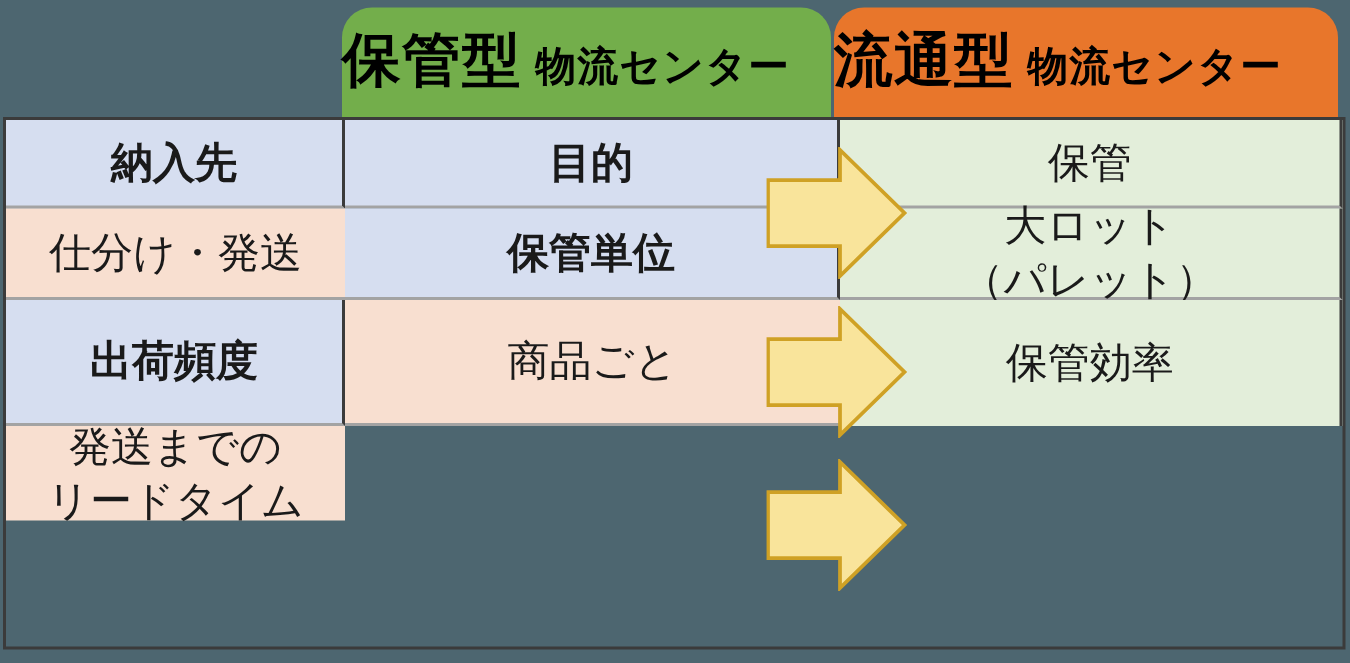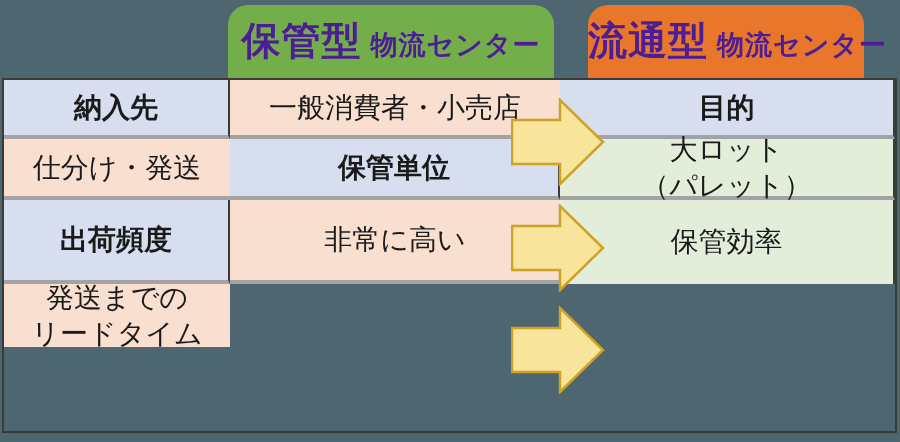--- a/index.html
+++ b/index.html
@@ -16,47 +16,46 @@
     overflow: hidden;
     color: #1A1A1A;
   }
 
   
   .hdr {
     position: absolute;
     top: 5px;
     height: 73px;
     border-radius: 20px 20px 0 0;
-    color: #4c1d95;
-    text-align: center;
+    color: #000000;
     line-height: 71px;
     white-space: nowrap;
   }
   .hdr-green  { left: 228px; width: 326px; background: #73AE4B; }
-  .hdr-orange { left: 588px; width: 276px; background: #E8762B; }
+  .hdr-orange { left: 556px; width: 336px; background: #E8762B; }
   .hdr .t-big   { font-size: 39px; font-weight: bold; letter-spacing: 1px; }
   .hdr .t-small { font-size: 27px; font-weight: bold; margin-left: 9px; letter-spacing: 1px; }
 
   
   .tbl {
     position: absolute;
     left: 2px;
     top: 78px;
     width: 895px;
     height: 355px;
     box-sizing: border-box;
     border: 2px solid #3B3B3B;
     display: grid;
     grid-template-columns: 226px 330px 1fr;
     grid-template-rows: 59px 61px 84px 63px 1fr;
   }
   .c {
     box-sizing: border-box;
     border-right: 2px solid #3B3B3B;
-    border-bottom: 4px solid #a3a3a3;
+    border-bottom: 2px solid #a3a3a3;
     display: flex;
     align-items: center;
     justify-content: center;
     text-align: center;
     white-space: pre-line;
     font-size: 28px;
     line-height: 1.28;
   }
   .c.last-col { border-right: none; }
   .c.last-row { border-bottom: none; }
@@ -84,31 +83,31 @@
   <div class="hdr hdr-green">
     <span class="t-big">保管型</span><span class="t-small">物流センター</span>
   </div>
   <div class="hdr hdr-orange">
     <span class="t-big">流通型</span><span class="t-small">物流センター</span>
   </div>
 
   <div class="tbl">
 
     <div class="c c-label">納入先</div>
-    <div class="c c-orange last-col">一般消費者・小売店</div>
 
     <div class="c c-label">目的</div>
+    <div class="c c-green">保管</div>
     <div class="c c-orange last-col">仕分け・発送</div>
 
     <div class="c c-label">保管単位</div>
     <div class="c c-green">大ロット
 （パレット）</div>
 
     <div class="c c-label">出荷頻度</div>
-    <div class="c c-orange last-col">非常に高い</div>
+    <div class="c c-orange last-col">商品ごと</div>
 
     <div class="c c-green last-row">保管効率</div>
     <div class="c c-orange last-col last-row">発送までの
 リードタイム</div>
   </div>
 
   <svg class="arrow arrow-1" viewBox="0 0 94 88">
     <polygon points="1,22 49,22 49,2 92,44 49,86 49,66 1,66" fill="#F9E49B" stroke="#CFA125" stroke-width="2.5"></polygon>
   </svg>
   <svg class="arrow arrow-2" viewBox="0 0 94 88">

